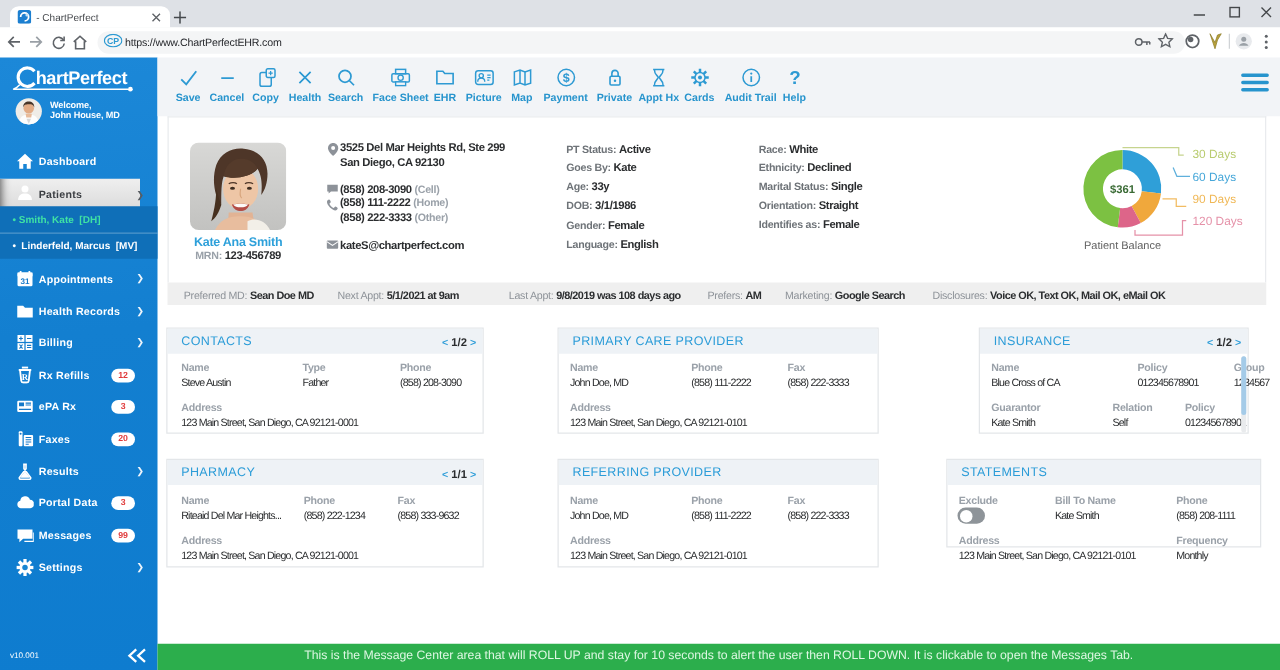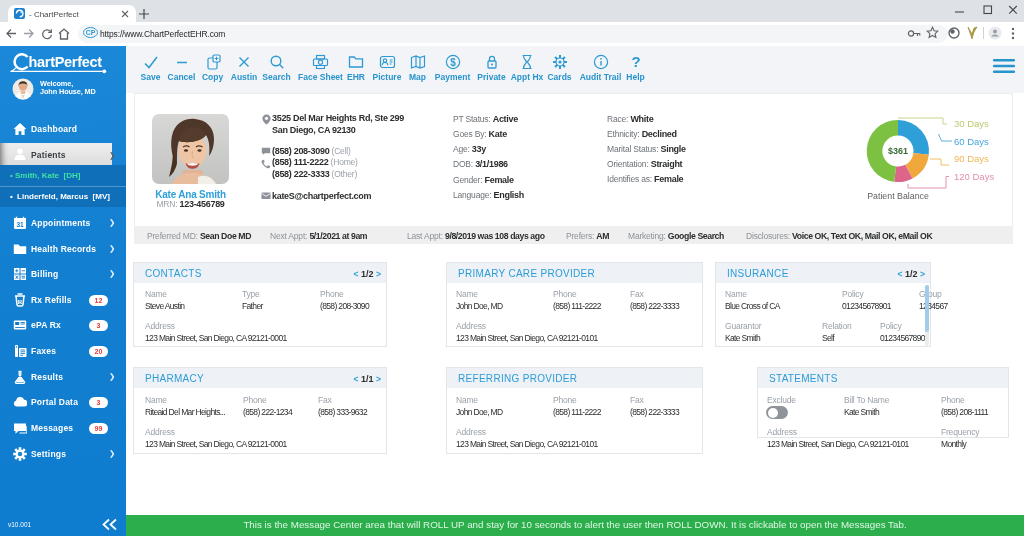--- a/index.html
+++ b/index.html
@@ -1,19 +1,19 @@
 <!DOCTYPE html>
 <html><head>
 <meta charset="utf-8">
 <style>
 * { margin:0; padding:0; box-sizing:border-box; }
 html,body { width:1024px; height:536px; overflow:hidden; font-family:"Liberation Sans", sans-serif; }
 #root { position:absolute; top:0; left:0; width:1024px; height:536px; background:#fff; }
 .abs { position:absolute; }
-.lbl { color:#9aa1a9; font-size:8.5px; letter-spacing:-0.2px; }
+.lbl { color:#9aa1a9; font-size:8.5px; letter-spacing:-0.2px;font-weight:bold; }
 .val { color:#2b2d2f; font-size:8.5px; font-weight:normal; letter-spacing:-0.65px; }
 .pval { color:#2b2d2f; font-size:9px; font-weight:bold; letter-spacing:-0.3px; }
 .demo .lbl { color:#6e7378; }
 
 #titlebar { top:0; left:0; width:1024px; height:22px; background:#dee1e6; }
 #tab { top:5px; left:8px; width:128px; height:17px; background:#fff; border-radius:7px 7px 0 0; }
 #addr { top:22px; left:0; width:1024px; height:24px; background:#fff; }
 #urlpill { top:25px; left:78px; width:870px; height:18px; background:#f4f5f6; border-radius:9px; }
 .cicon { color:#5f6368; }
 
@@ -278,21 +278,21 @@
           <rect x="3" y="4" width="9" height="11" rx="1.5" fill="none" stroke="#2e9ad3" stroke-width="1.2"></rect>
           <rect x="8" y="1" width="7" height="7" rx="1.2" fill="#f2f4f7" stroke="#2e9ad3" stroke-width="1.2"></rect>
           <path d="M11.5 2.8 V6.2 M9.8 4.5 H13.2" stroke="#2e9ad3" stroke-width="1"></path>
         </svg>
       <span class="lb">Copy</span>
     </div>
     <div class="tb" style="left:96px">
       <svg width="16" height="16">
           <path d="M3.5 3.5 L12.5 12.5 M12.5 3.5 L3.5 12.5" stroke="#2e9ad3" stroke-width="1.4"></path>
         </svg>
-      <span class="lb">Austin</span>
+      <span class="lb">Health</span>
     </div>
     <div class="tb" style="left:128.5px">
       <svg width="16" height="16">
           <circle cx="7" cy="7" r="4.8" fill="none" stroke="#2e9ad3" stroke-width="1.4"></circle>
           <path d="M10.6 10.6 L14.2 14.2" stroke="#2e9ad3" stroke-width="1.4"></path>
         </svg>
       <span class="lb">Search</span>
     </div>
     <div class="tb" style="left:164.5px;width:60px">
       <svg width="17" height="16">
@@ -476,21 +476,21 @@
       </div>
     <span class="crow lbl" style="left:9px;top:26px">Name</span>
       <span class="crow lbl" style="left:106px;top:26px">Phone</span>
       <span class="crow lbl" style="left:183px;top:26px">Fax</span>
     <span class="crow val" style="left:9px;top:38px">John Doe, MD</span>
       <span class="crow val" style="left:106px;top:38px">(858) 111-2222</span>
       <span class="crow val" style="left:183px;top:38px">(858) 222-3333</span>
     <span class="crow lbl" style="left:9px;top:58px">Address</span>
     <span class="crow val" style="left:9px;top:70px">123 Main Street, San Diego, CA 92121-0101</span>
   </div>
-  <div class="card" style="left:715px;top:262px;width:216px;height:85px">
+  <div class="card" style="left:783px;top:262px;width:216px;height:85px">
     <div class="card-h">
         <span class="ht">INSURANCE</span>
         <span class="pag"><span>&lt;</span> 1/2 <span>&gt;</span></span>
       </div>
     <span class="crow lbl" style="left:9px;top:26px">Name</span>
       <span class="crow lbl" style="left:126px;top:26px">Policy</span>
       <span class="crow lbl" style="left:203px;top:26px">Group</span>
     <span class="crow val" style="left:9px;top:38px">Blue Cross of CA</span>
       <span class="crow val" style="left:126px;top:38px">012345678901</span>
       <span class="crow val" style="left:203px;top:38px">1234567</span>

